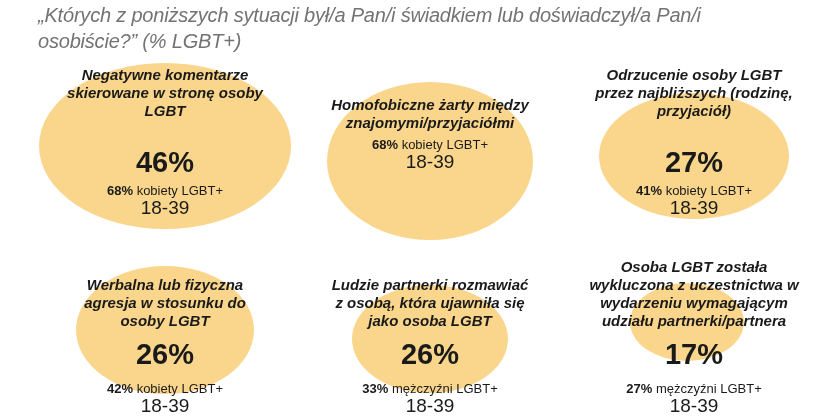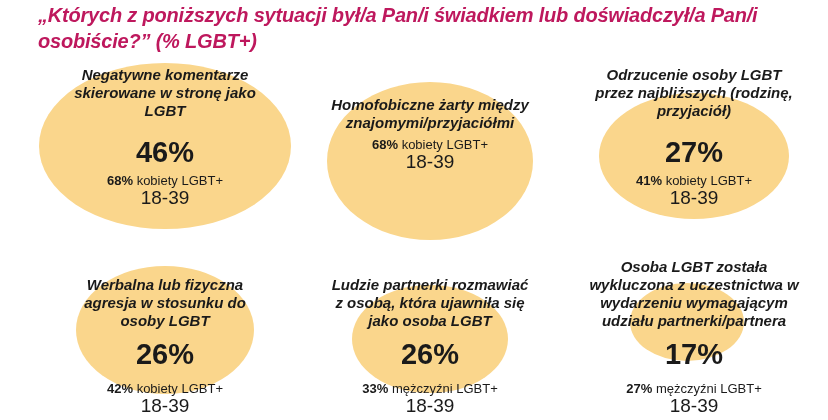--- a/index.html
+++ b/index.html
@@ -2,37 +2,37 @@
 <html><head>
 <meta charset="utf-8">
 <style>
   html,body{margin:0;padding:0;background:#fff;}
   #canvas{
     position:relative;width:828px;height:420px;background:#ffffff;overflow:hidden;
     font-family:"Liberation Sans",sans-serif;color:#1a1a1a;
   }
   .title{
     position:absolute;left:38px;top:2px;width:760px;
-    font-style:italic;font-size:20px;line-height:26px;font-weight:700;
-    color:#be185d;white-space:pre-line;letter-spacing:-0.2px;
+    font-style:italic;font-size:20px;line-height:26px;font-weight:400;
+    color:#737373;white-space:pre-line;letter-spacing:-0.2px;
   }
   .card{position:absolute;width:256px;height:170px;}
   .ellipse{
     position:absolute;background:#FAD68C;border-radius:50%;z-index:0;
   }
   .txt{position:relative;z-index:1;width:100%;text-align:center;}
   .label{
     font-weight:700;font-style:italic;font-size:15px;line-height:18px;
     white-space:pre-line;display:flex;align-items:flex-end;justify-content:center;
     margin:0 auto;
   }
   .row1 .label{height:54px;}
   .row2 .label{height:72px;}
   .pct{font-weight:700;font-size:29px;line-height:32px;}
-  .row1 .pct{margin-top:16px;}
+  .row1 .pct{margin-top:26px;}
   .row2 .pct{margin-top:8px;}
   .stat{font-size:13px;line-height:17px;}
   .row1 .stat{margin-top:4px;}
   .row2 .stat{margin-top:10px;}
   .stat .sv{font-weight:700;}
   .age{font-size:19px;line-height:17px;}
 
   
   .c0{left:37px;top:60px;}  .c1{left:302px;top:72px;}  .c2{left:566px;top:60px;}
   .c3{left:37px;top:232px;} .c4{left:302px;top:232px;} .c5{left:566px;top:232px;}
@@ -54,21 +54,21 @@
 
 <div id="canvas">
 
   <div class="title">„Których z poniższych sytuacji był/a Pan/i świadkiem lub doświadczył/a Pan/i
 osobiście?” (% LGBT+)</div>
 
   <div class="card row1 c0">
     <div class="ellipse"></div>
     <div class="txt">
       <div class="label">Negatywne komentarze
-skierowane w stronę jako
+skierowane w stronę osoby
 LGBT</div>
       <div class="pct">46%</div>
       <div class="stat"><span class="sv">68%</span> <span>kobiety LGBT+</span></div>
       <div class="age">18-39</div>
     </div>
   </div>
 
   <div class="card row1 c1">
     <div class="ellipse"></div>
     <div class="txt">

